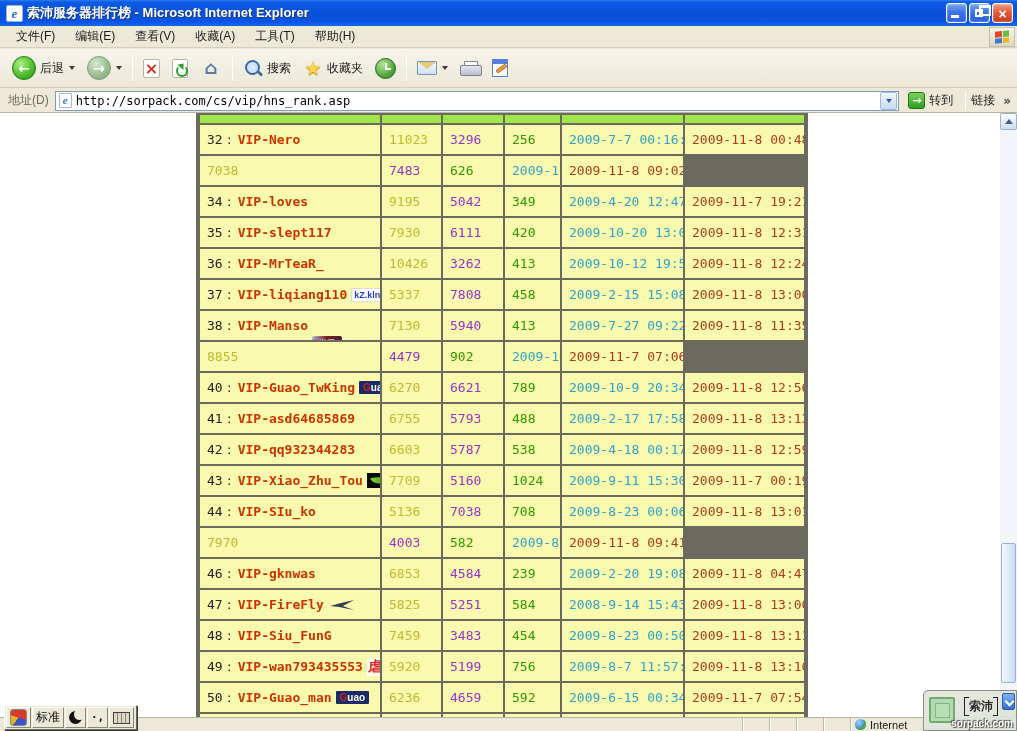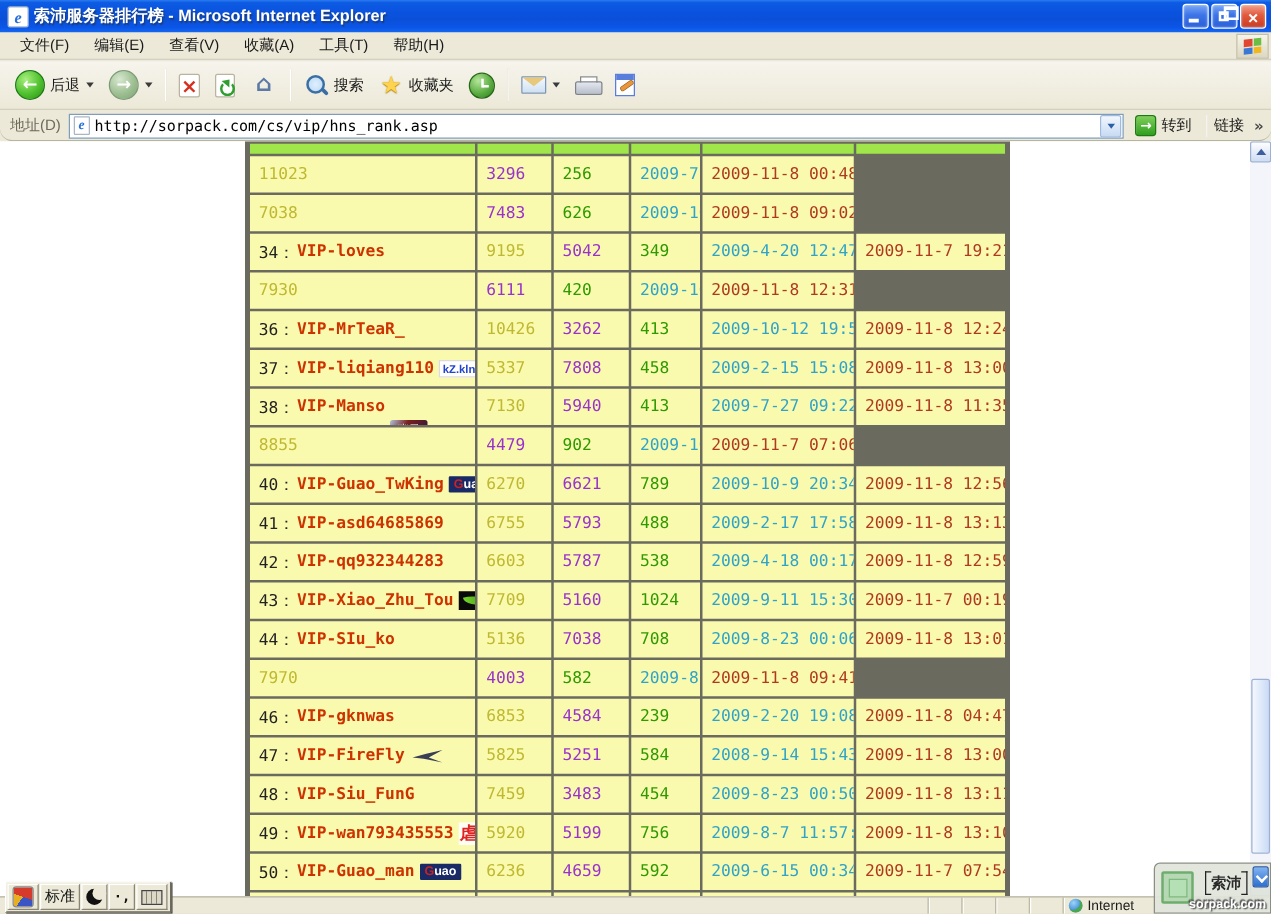--- a/index.html
+++ b/index.html
@@ -63,21 +63,21 @@
   .icon-mail:before { content:""; position:absolute; left:0; top:0; border-left:9px solid transparent; border-right:9px solid transparent; border-top:7px solid #e8c87a; }
   .icon-print { width:20px; height:15px; }
   .icon-print:before { content:""; position:absolute; left:4px; top:0; width:12px; height:5px; background:#fff; border:1px solid #8b8b8b; }
   .icon-print:after { content:""; position:absolute; left:0; top:4px; width:20px; height:9px; background:linear-gradient(to bottom,#e3e7ee,#b7bfcc); border:1px solid #7d828c; border-radius:2px; }
   .icon-edit { width:16px; height:18px; background:#fff; border:1px solid #5a7edc; }
   .icon-edit:before { content:""; position:absolute; left:0; top:0; width:100%; height:4px; background:#5a7edc; }
   .icon-edit:after { content:""; position:absolute; left:3px; top:7px; width:11px; height:3px; background:#e8973a; border-radius:1px; transform:rotate(-35deg); box-shadow:0 0 0 .5px #9a5d16; }
 
   
   .addressbar { position:absolute; left:0; top:89px; width:100%; height:24px; background:#ECE9D8; border-bottom:1px solid #B8B4A2;
-    display:flex; align-items:center; padding:0 4px;border-radius:10px; }
+    display:flex; align-items:center; padding:0 4px; }
   .addr-label { font:12px "Liberation Sans",sans-serif; color:#6e6a5c; margin:0 6px 0 4px; white-space:nowrap; }
   .addr-input { flex:1; height:20px; background:#fff; border:1px solid #7F9DB9; display:flex; align-items:center; position:relative; }
   .addr-input .ie-page { width:13px; height:15px; margin:0 4px 0 3px; background:#fff; border:1px solid #aab6c4; border-radius:1px;
     color:#2a6fd8; font:italic bold 11px/13px "Liberation Serif",serif; text-align:center; flex:none; }
   .addr-url { font:12px "DejaVu Sans Mono",monospace; color:#000; white-space:nowrap; overflow:hidden; flex:1; }
   .addr-drop { width:17px; height:18px; margin-right:1px; background:linear-gradient(to bottom,#f2f7fd,#c8daf2); border:1px solid #9ebadf; border-radius:2px;
     display:flex; align-items:center; justify-content:center; flex:none; cursor:pointer; }
   .addr-drop i { width:0; height:0; border-left:3px solid transparent; border-right:3px solid transparent; border-top:4px solid #2a5fa8; }
   .go-btn { display:flex; align-items:center; gap:4px; padding:1px 6px 1px 4px; margin-left:4px; cursor:pointer; border:1px solid transparent; border-radius:2px; }
   .icon-go { width:17px; height:17px; border-radius:3px; border:1px solid #1c7a12; background:linear-gradient(to bottom,#7ed05a,#2f9e1f);
@@ -268,20 +268,24 @@
     <div class="rank-table" id="rank-table">
       <div class="thead-row">
         <div class="hcell"></div>
           <div class="hcell"></div>
         <div class="hcell"></div>
           <div class="hcell"></div>
         <div class="hcell"></div>
           <div class="hcell"></div>
       </div>
     <div class="trow">
+          <div class="cell c-name">
+            <span class="rank">32：</span>
+            <span class="pname">VIP-Nero</span>
+          </div>
           <div class="cell c-n1">11023</div>
           <div class="cell c-n2">3296</div>
           <div class="cell c-n3">256</div>
           <div class="cell c-d1">2009-7-7 00:16:00</div>
           <div class="cell c-d2">2009-11-8 00:48:00</div>
         </div>
         <div class="trow">
           <div class="cell c-n1">7038</div>
           <div class="cell c-n2">7483</div>
           <div class="cell c-n3">626</div>
@@ -293,20 +297,24 @@
             <span class="rank">34：</span>
             <span class="pname">VIP-loves</span>
           </div>
           <div class="cell c-n1">9195</div>
           <div class="cell c-n2">5042</div>
           <div class="cell c-n3">349</div>
           <div class="cell c-d1">2009-4-20 12:47:00</div>
           <div class="cell c-d2">2009-11-7 19:21:00</div>
         </div>
         <div class="trow">
+          <div class="cell c-name">
+            <span class="rank">35：</span>
+            <span class="pname">VIP-slept117</span>
+          </div>
           <div class="cell c-n1">7930</div>
           <div class="cell c-n2">6111</div>
           <div class="cell c-n3">420</div>
           <div class="cell c-d1">2009-10-20 13:00:00</div>
           <div class="cell c-d2">2009-11-8 12:31:00</div>
         </div>
         <div class="trow">
           <div class="cell c-name">
             <span class="rank">36：</span>
             <span class="pname">VIP-MrTeaR_</span>

